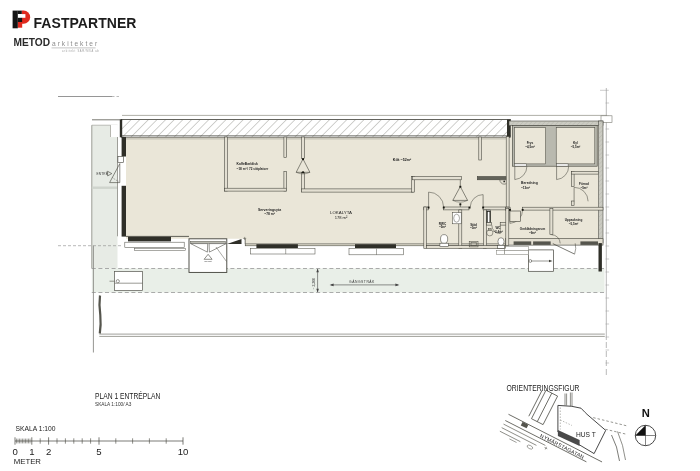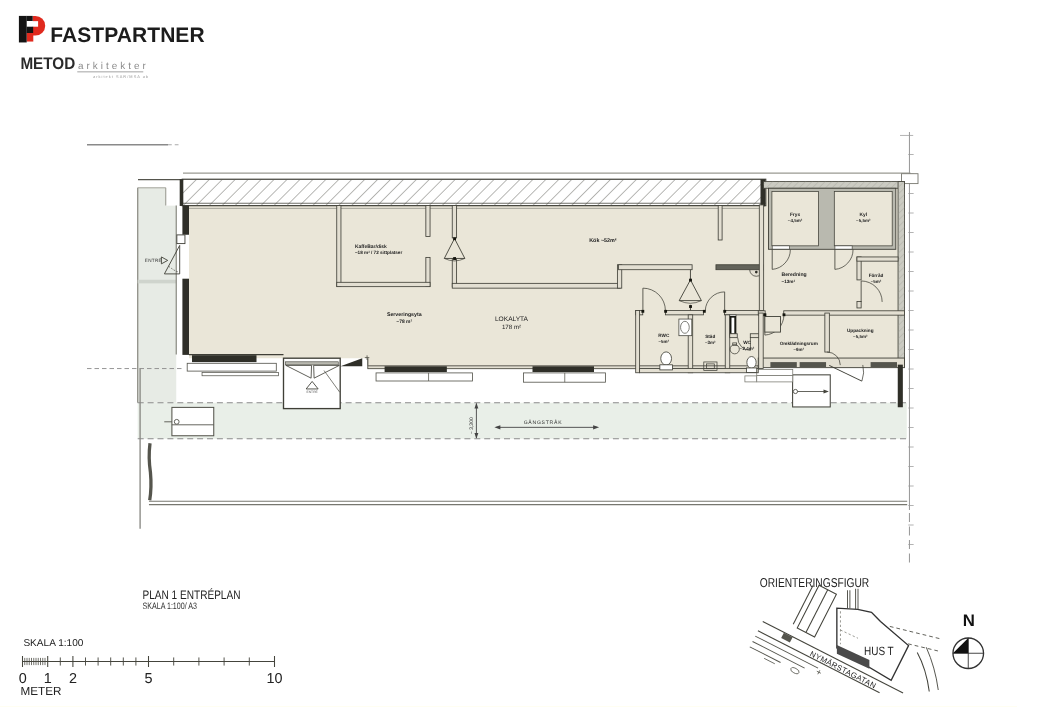--- a/index.html
+++ b/index.html
@@ -1,16 +1,16 @@
 <!DOCTYPE html>
 <html><head>
 <meta charset="utf-8">
 <style>
 html,body{margin:0;padding:0;background:#ffffff;}
-#page{position:relative;width:700px;height:471px;background:#fef9c3;overflow:hidden;
+#page{position:relative;width:700px;height:471px;background:#c2410c;overflow:hidden;
 font-family:"Liberation Sans", sans-serif;}
 svg text{font-family:"Liberation Sans", sans-serif;}
 </style>
 </head>
 <body>
 <div id="page">
 <svg width="700" height="471" viewBox="0 0 700 471">
 <defs>
 <pattern id="hp" width="6.1" height="6.1" patternUnits="userSpaceOnUse" patternTransform="rotate(45)">
 <line x1="0" y1="0" x2="0" y2="6.1" stroke="#55554d" stroke-width="0.55"></line>

